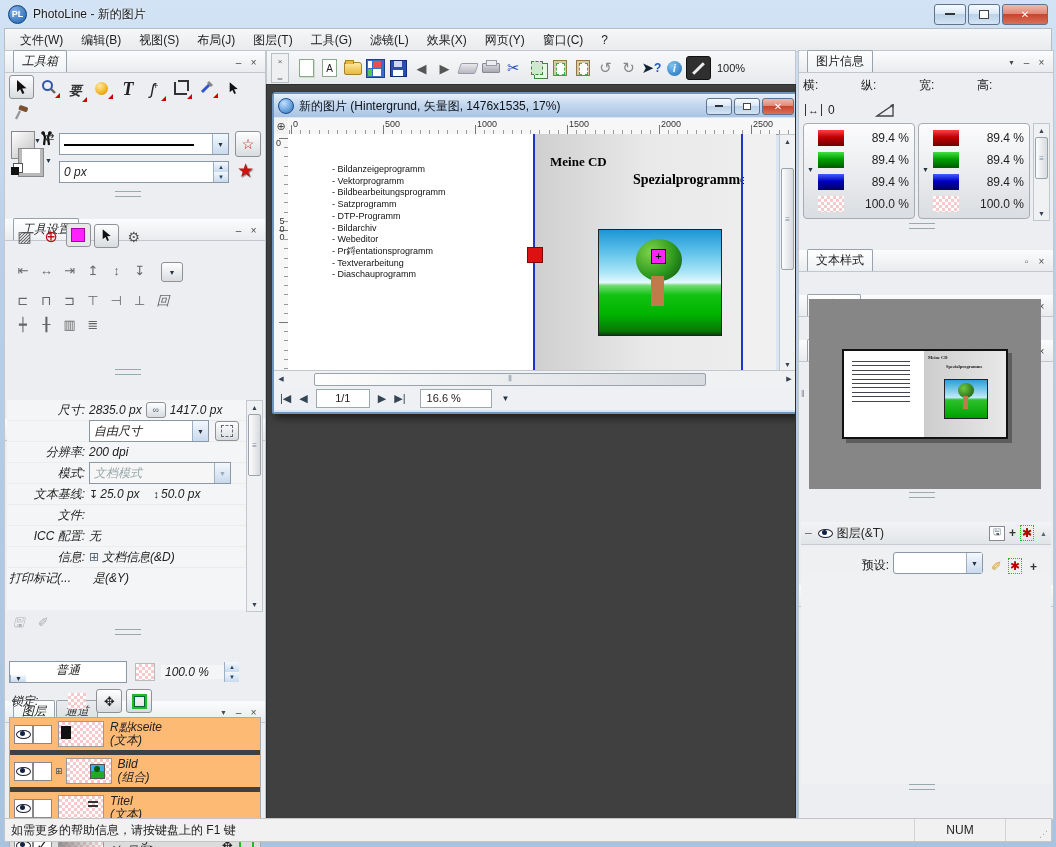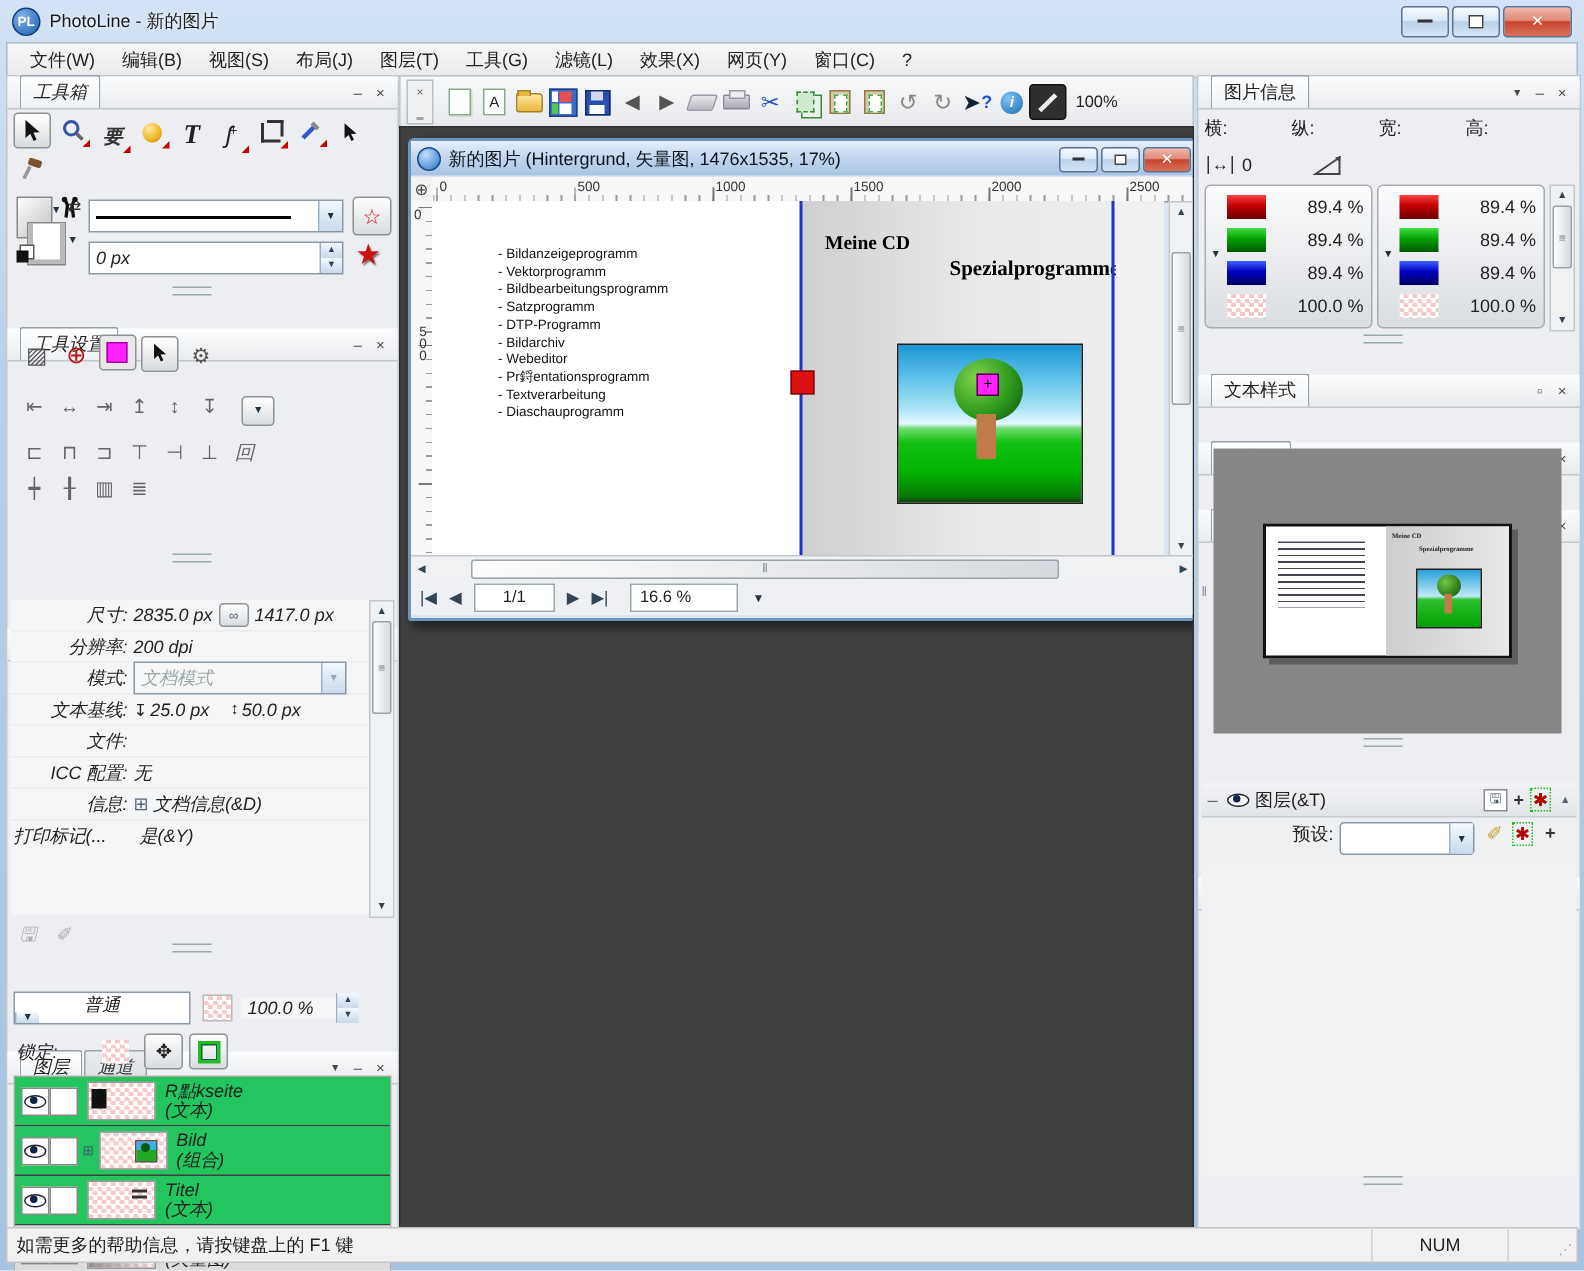--- a/index.html
+++ b/index.html
@@ -45,21 +45,21 @@
   .eye::after{content:"";position:absolute;left:4px;top:3px;width:5px;height:5px;background:#124;border-radius:50%;}
   .vgrip{width:26px;height:4px;border-top:1px solid #9aa;border-bottom:1px solid #9aa;}
   .rc{position:relative;}
   .rc::after{content:"";position:absolute;right:0;bottom:0;border-left:5px solid transparent;border-bottom:5px solid #c00;}
   .toolico{width:23px;height:22px;display:inline-flex;align-items:center;justify-content:center;font-size:15px;position:relative;}
   .alico{width:20px;height:16px;display:inline-flex;align-items:center;justify-content:center;color:#666;font-size:13px;}
   
   .prow{display:flex;align-items:center;height:20px;border-bottom:1px solid #ececec;}
   .plab{width:78px;text-align:right;padding-right:4px;white-space:nowrap;color:#222;}
   
-  .lrow{display:flex;align-items:center;height:32px;border-bottom:1px solid #404040;background:#22c55e;padding-left:4px;}
+  .lrow{display:flex;align-items:center;height:32px;border-bottom:5px solid #404040;background:#fdba74;padding-left:4px;}
   .lbox{width:17px;height:17px;border:1px solid #888;background:#fff;display:flex;align-items:center;justify-content:center;}
   .lthumb{width:44px;height:24px;border:1px solid #999;margin:0 6px;position:relative;overflow:hidden;}
   .lname{line-height:13px;}
   .scroll-v{width:15px;background:#f0f1f3;border:1px solid #c2c7cd;display:flex;flex-direction:column;align-items:center;}
   .sarr{font-size:7px;color:#345;height:13px;display:flex;align-items:center;}
   .sthumb{width:11px;background:linear-gradient(90deg,#fdfdfd,#d7dade);border:1px solid #9aa2ab;border-radius:2px;}
   .grip3::before{content:"≡";font-size:8px;color:#789;}
 </style>
 </head>
 <body>
@@ -230,20 +230,30 @@
         <span class="hbtn">–</span>
         <span class="hbtn">×</span>
       </span>
   </div>
   <div class="abs" style="top:349px;left:2px;width:240px;height:210px;background:#f4f5f6;">
     <div class="prow">
       <span class="plab">尺寸:</span>
       <span>2835.0 px</span>
       <span class="btn3d" style="width:18px;height:14px;margin:0 4px;font-size:9px;color:#567;">∞</span>
       <span>1417.0 px</span>
+    </div>
+    <div class="prow">
+      <span class="plab"></span>
+      <div class="dd" style="width:118px;">
+        <span class="val">自由尺寸</span>
+        <span class="arr">▼</span>
+      </div>
+      <span class="btn3d" style="width:22px;height:18px;margin-left:6px;">
+          <span style="width:10px;height:10px;border:1px dashed #667;"></span>
+        </span>
     </div>
     <div class="prow">
       <span class="plab">分辨率:</span>
       <span>200 dpi</span>
     </div>
     <div class="prow">
       <span class="plab">模式:</span>
       <div class="dd" style="width:140px;color:#9aa;background:#f6f6f6;">
         <span class="val">文档模式</span>
         <span class="arr" style="color:#9ab;">▼</span>
@@ -656,21 +666,21 @@
     <span style="color:#666;margin-right:6px;">–</span>
     <span class="eye"></span>
     <span style="margin-left:4px;">图层(&amp;T)</span>
     <span style="margin-left:auto;display:flex;align-items:center;">
       <span style="width:14px;height:13px;border:1px solid #889;background:#fff;display:inline-flex;align-items:center;justify-content:center;font-size:9px;color:#456;">🖫</span>
       <span style="margin-left:4px;font-weight:bold;color:#333;">+</span>
       <span style="margin-left:4px;color:#b00;text-shadow:0 0 0 #0a0;font-size:12px;border:1px dotted #2b2;padding:0 1px;">✱</span>
       <span style="margin-left:6px;font-size:7px;color:#567;">▲</span>
     </span>
   </div>
-  <div class="abs" style="top:497px;left:2px;right:2px;height:26px;display:flex;align-items:flex-start;justify-content:flex-end;padding-right:14px;background:#eef0f2;">
+  <div class="abs" style="top:497px;left:2px;right:2px;height:26px;display:flex;align-items:flex-end;justify-content:flex-end;padding-right:14px;background:#eef0f2;">
     <span>预设:</span>
     <div class="dd" style="width:88px;margin-left:4px;border-radius:3px;">
         <span class="val"></span>
         <span class="arr">▼</span>
       </div>
     <span style="margin-left:8px;color:#c8a23a;font-size:13px;">✐</span>
     <span style="margin-left:6px;color:#b00;font-size:12px;border:1px dotted #2b2;padding:0 1px;">✱</span>
     <span style="margin-left:8px;font-weight:bold;color:#333;">+</span>
   </div>
   <div class="abs" style="top:523px;left:2px;right:2px;height:210px;background:#f0f1f3;"></div>

